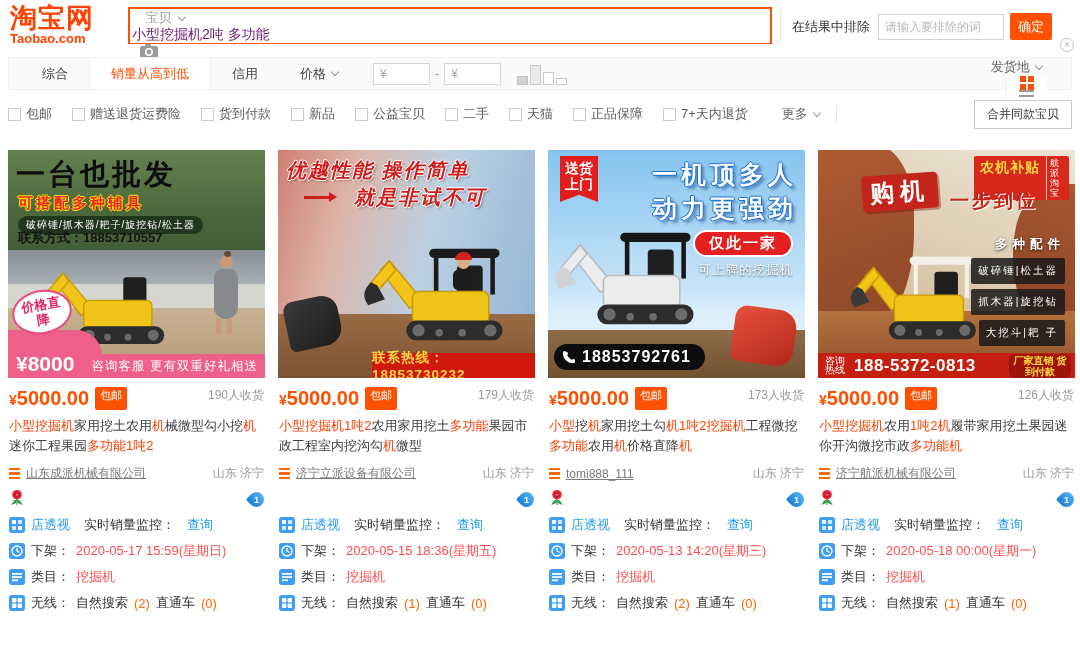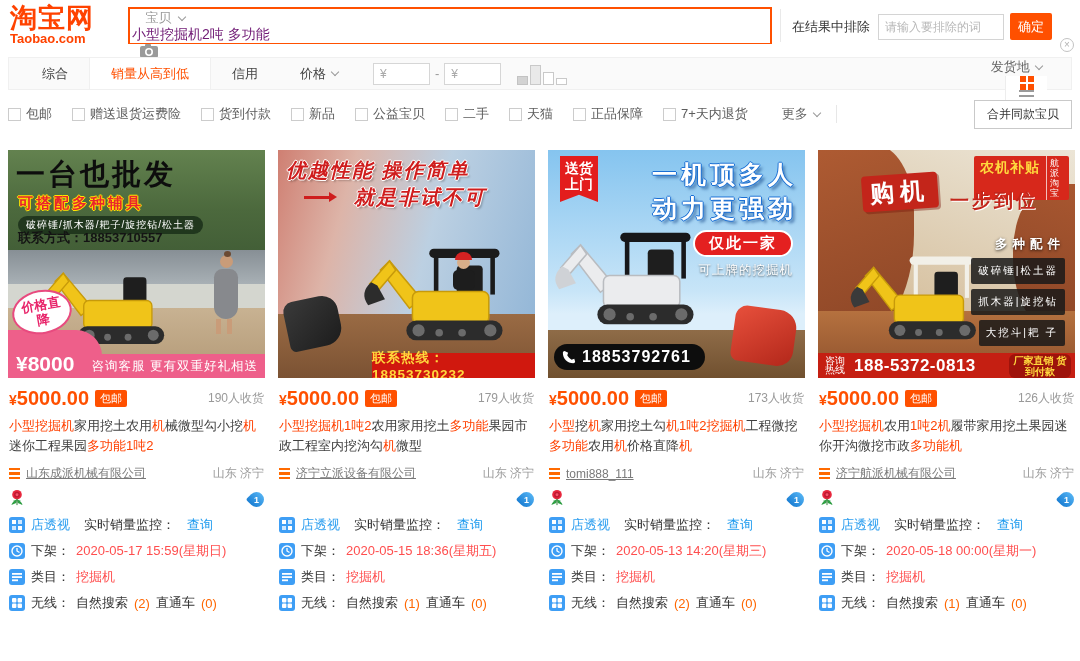--- a/index.html
+++ b/index.html
@@ -144,21 +144,21 @@
   .s4-parts { top:86px; right:10px; width:118px; display:flex; flex-direction:column; align-items:flex-end; }
   .s4-parts-title { color:#fff; font-weight:900; font-size:12.5px; letter-spacing:5px; text-shadow:0 1px 3px rgba(0,0,0,.8); }
   .s4-pill { margin-top:5px; background:rgba(25,25,25,.85); color:#fff; font-size:10.5px; padding:6px 7px; border-radius:2px; letter-spacing:2px; }
   .s4-strip { bottom:0; left:0; right:0; height:25px; background:#c51f12; display:flex; align-items:center; }
   .s4-phone-label { color:#fff; font-size:10px; line-height:8.5px; width:26px; margin:0 3px 0 7px; }
   .s4-phone { color:#fff; font-weight:900; font-size:17px; letter-spacing:.5px; }
   .s4-sidebox { margin-left:auto; margin-right:4px; background:#9e130b; color:#ffd83d; font-weight:900; font-size:10px; line-height:11px; width:62px; text-align:center; padding:1px 4px; border-radius:6px; }
 
   
   .card-info { padding:0 1px; }
-  .price-row { margin-top:9px; display:flex; align-items:center; }
+  .price-row { margin-top:9px; display:flex; }
   .price { color:#ff5000; font-weight:bold; cursor:pointer; }
   .price .cur { font-size:14px; }
   .price .num { font-size:20px; }
   .ship-badge { margin-left:6px; background:#ff5000; color:#fff; font-size:11px; padding:1px 5px; border-radius:2px; }
   .buyers { margin-left:auto; color:#999; font-size:12px; }
   .title { display:block; margin-top:6px; font-size:13px; line-height:20px; height:40px; color:#404040; overflow:hidden; text-decoration:none; cursor:pointer; }
   .title .hl { color:#ff4000; }
   .seller-row { margin-top:9px; display:flex; align-items:center; font-size:12px; }
   .shop-ic { display:flex; flex-direction:column; gap:2px; margin-right:6px; }
   .shop-ic span { width:11px; height:2.5px; background:#ff6a00; }

